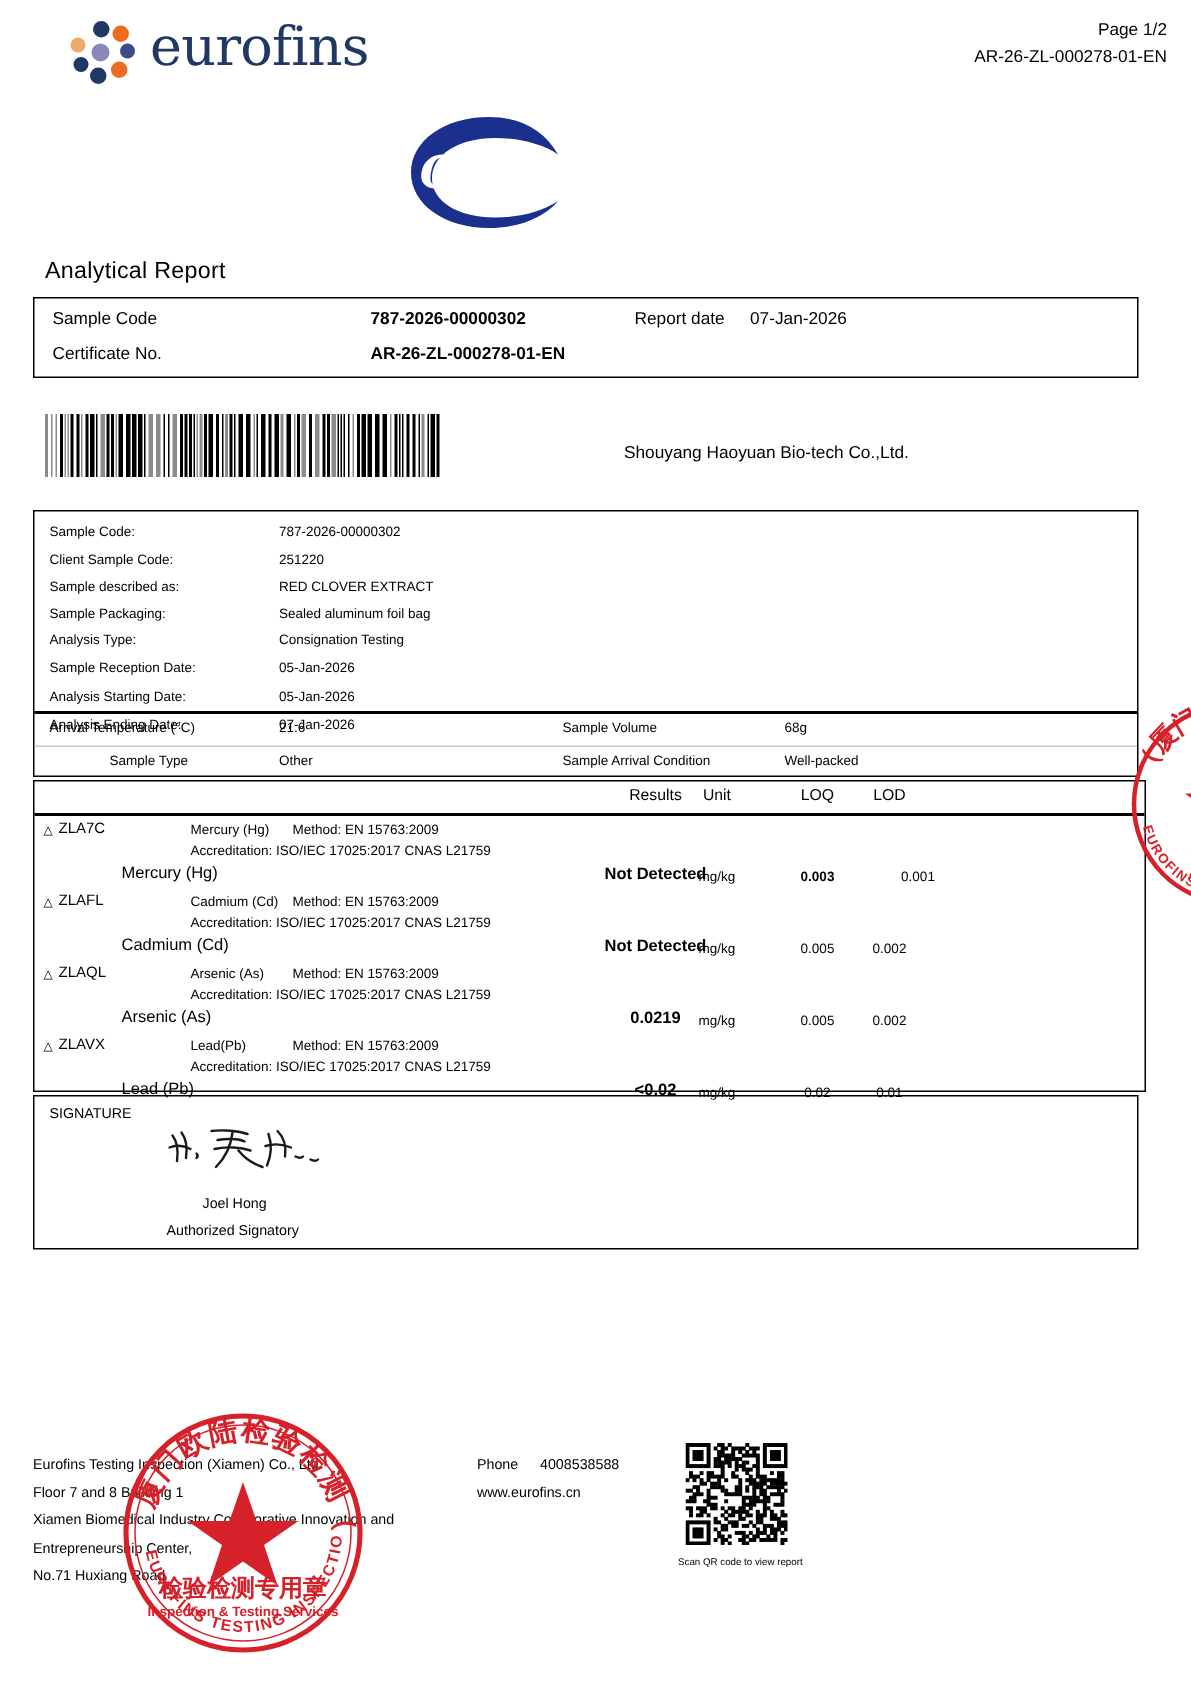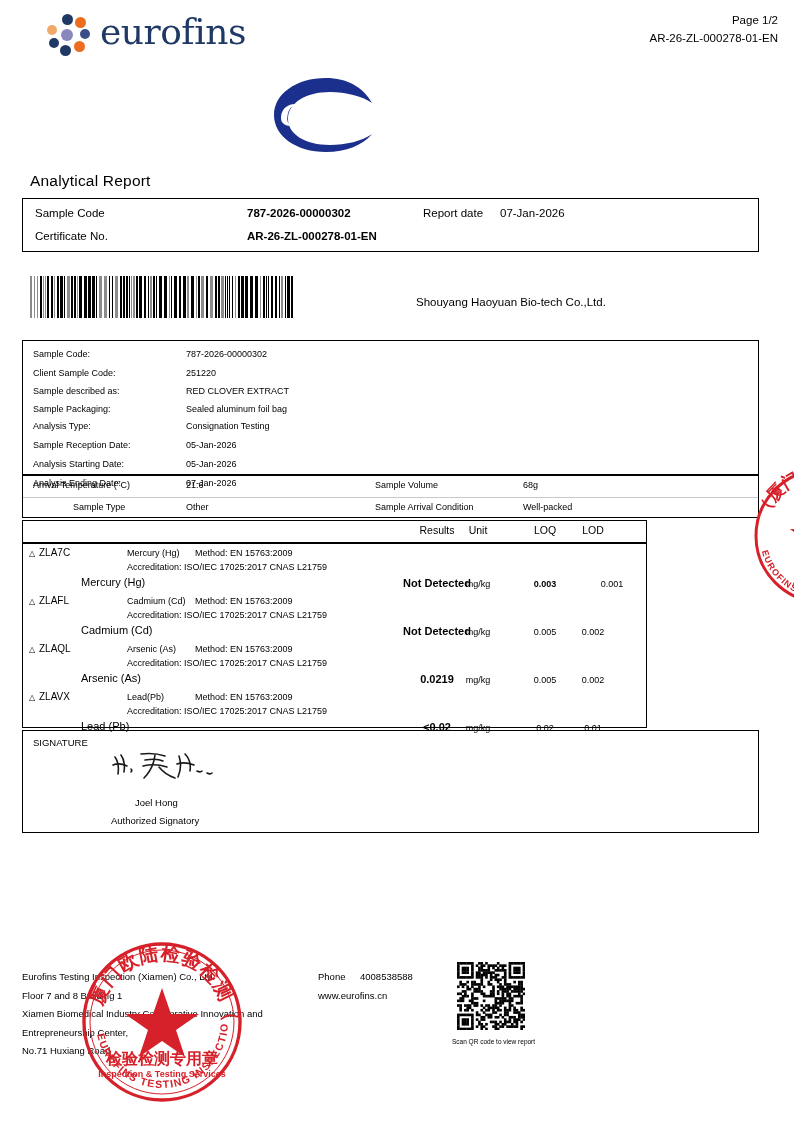--- a/index.html
+++ b/index.html
@@ -69,21 +69,21 @@
   .box-det {
     position:absolute; left:22px; top:340px; width:737px; height:178px;
     border:1.4px solid #000;
   }
   .det-line { position:absolute; font-size:9px; }
   .hr-thick { position:absolute; left:0; width:100%; height:1.6px; background:#000; }
   .hr-thin  { position:absolute; left:0; width:100%; height:1px; background:#c9c9c9; }
 
   
   .box-res {
-    position:absolute; left:22px; top:520px; width:625px; height:208px;
+    position:absolute; left:22px; top:520px; width:742px; height:208px;
     border:1.4px solid #000;
     text-align:right;
   }
   .res-cell { position:absolute; font-size:9px; white-space:nowrap; }
   .res-hdr { font-size:10.5px; }
   .res-code { font-size:10px; }
   .res-name { font-size:11px; }
   .res-val  { font-size:11px; font-weight:bold; }
   .tri { font-size:8px; }
 

